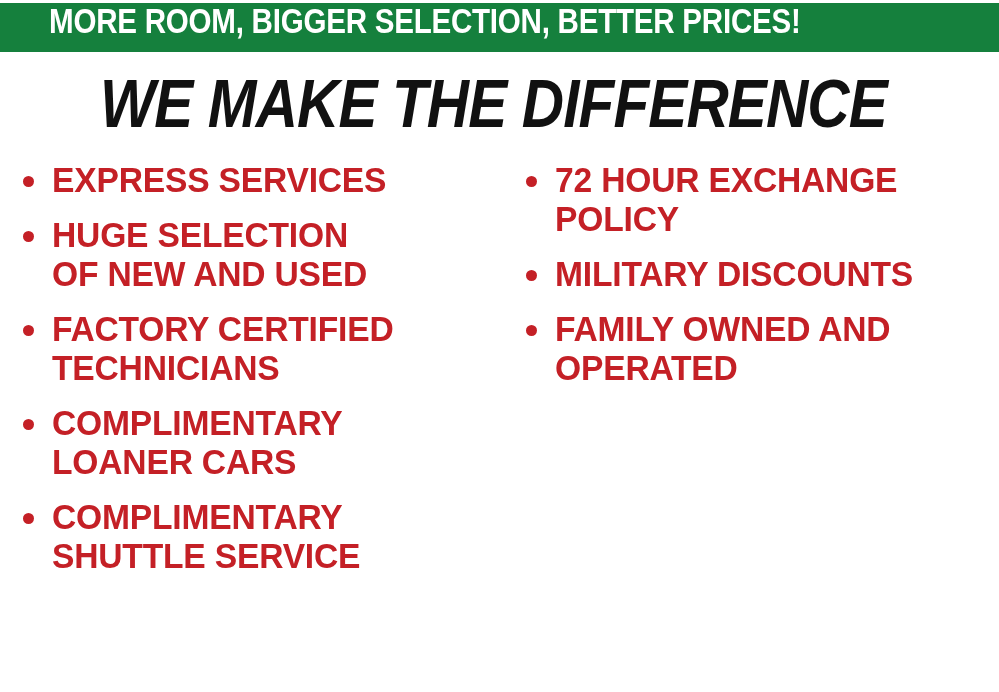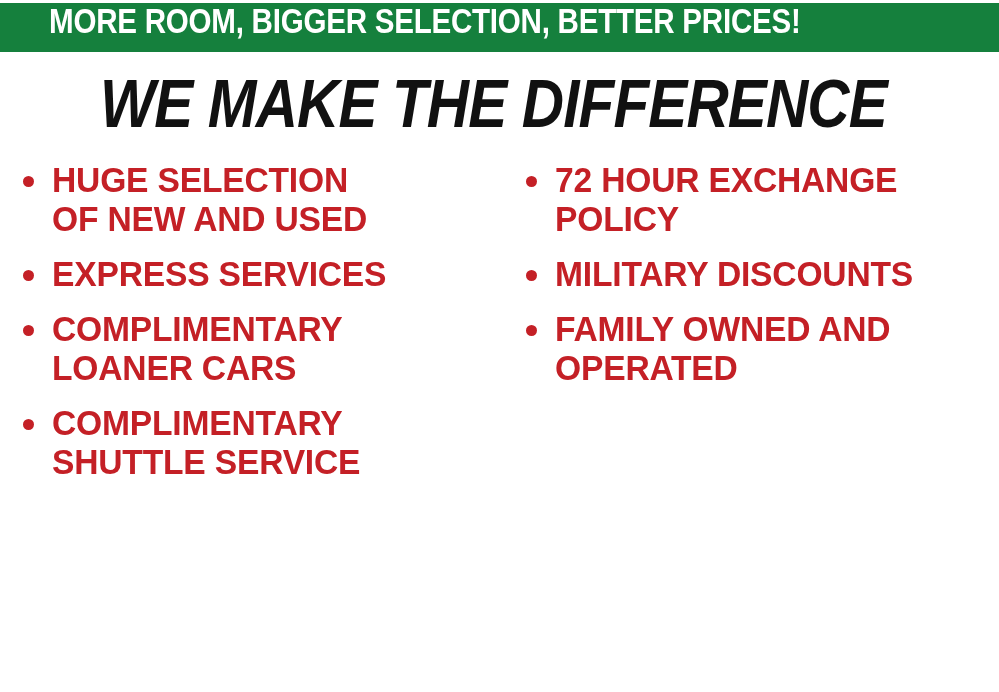--- a/index.html
+++ b/index.html
@@ -104,29 +104,34 @@
   <div class="banner">
     <span class="banner-text">MORE ROOM, BIGGER SELECTION, BETTER PRICES!</span>
   </div>
 
   <div class="headline">WE MAKE THE DIFFERENCE</div>
 
   <div class="col col-left">
 
     <div class="bullet-item">
       <span class="dot"></span>
+      <span class="bullet-text">EXPRESS SERVICES</span>
+    </div>
+
+    <div class="bullet-item">
+      <span class="dot"></span>
       <span class="bullet-text">HUGE SELECTION
 OF NEW AND USED</span>
     </div>
 
     <div class="bullet-item">
       <span class="dot"></span>
-      <span class="bullet-text">EXPRESS SERVICES</span>
+      <span class="bullet-text">FACTORY CERTIFIED
+TECHNICIANS</span>
     </div>
-
 
     <div class="bullet-item">
       <span class="dot"></span>
       <span class="bullet-text">COMPLIMENTARY
 LOANER CARS</span>
     </div>
 
     <div class="bullet-item">
       <span class="dot"></span>
       <span class="bullet-text">COMPLIMENTARY

